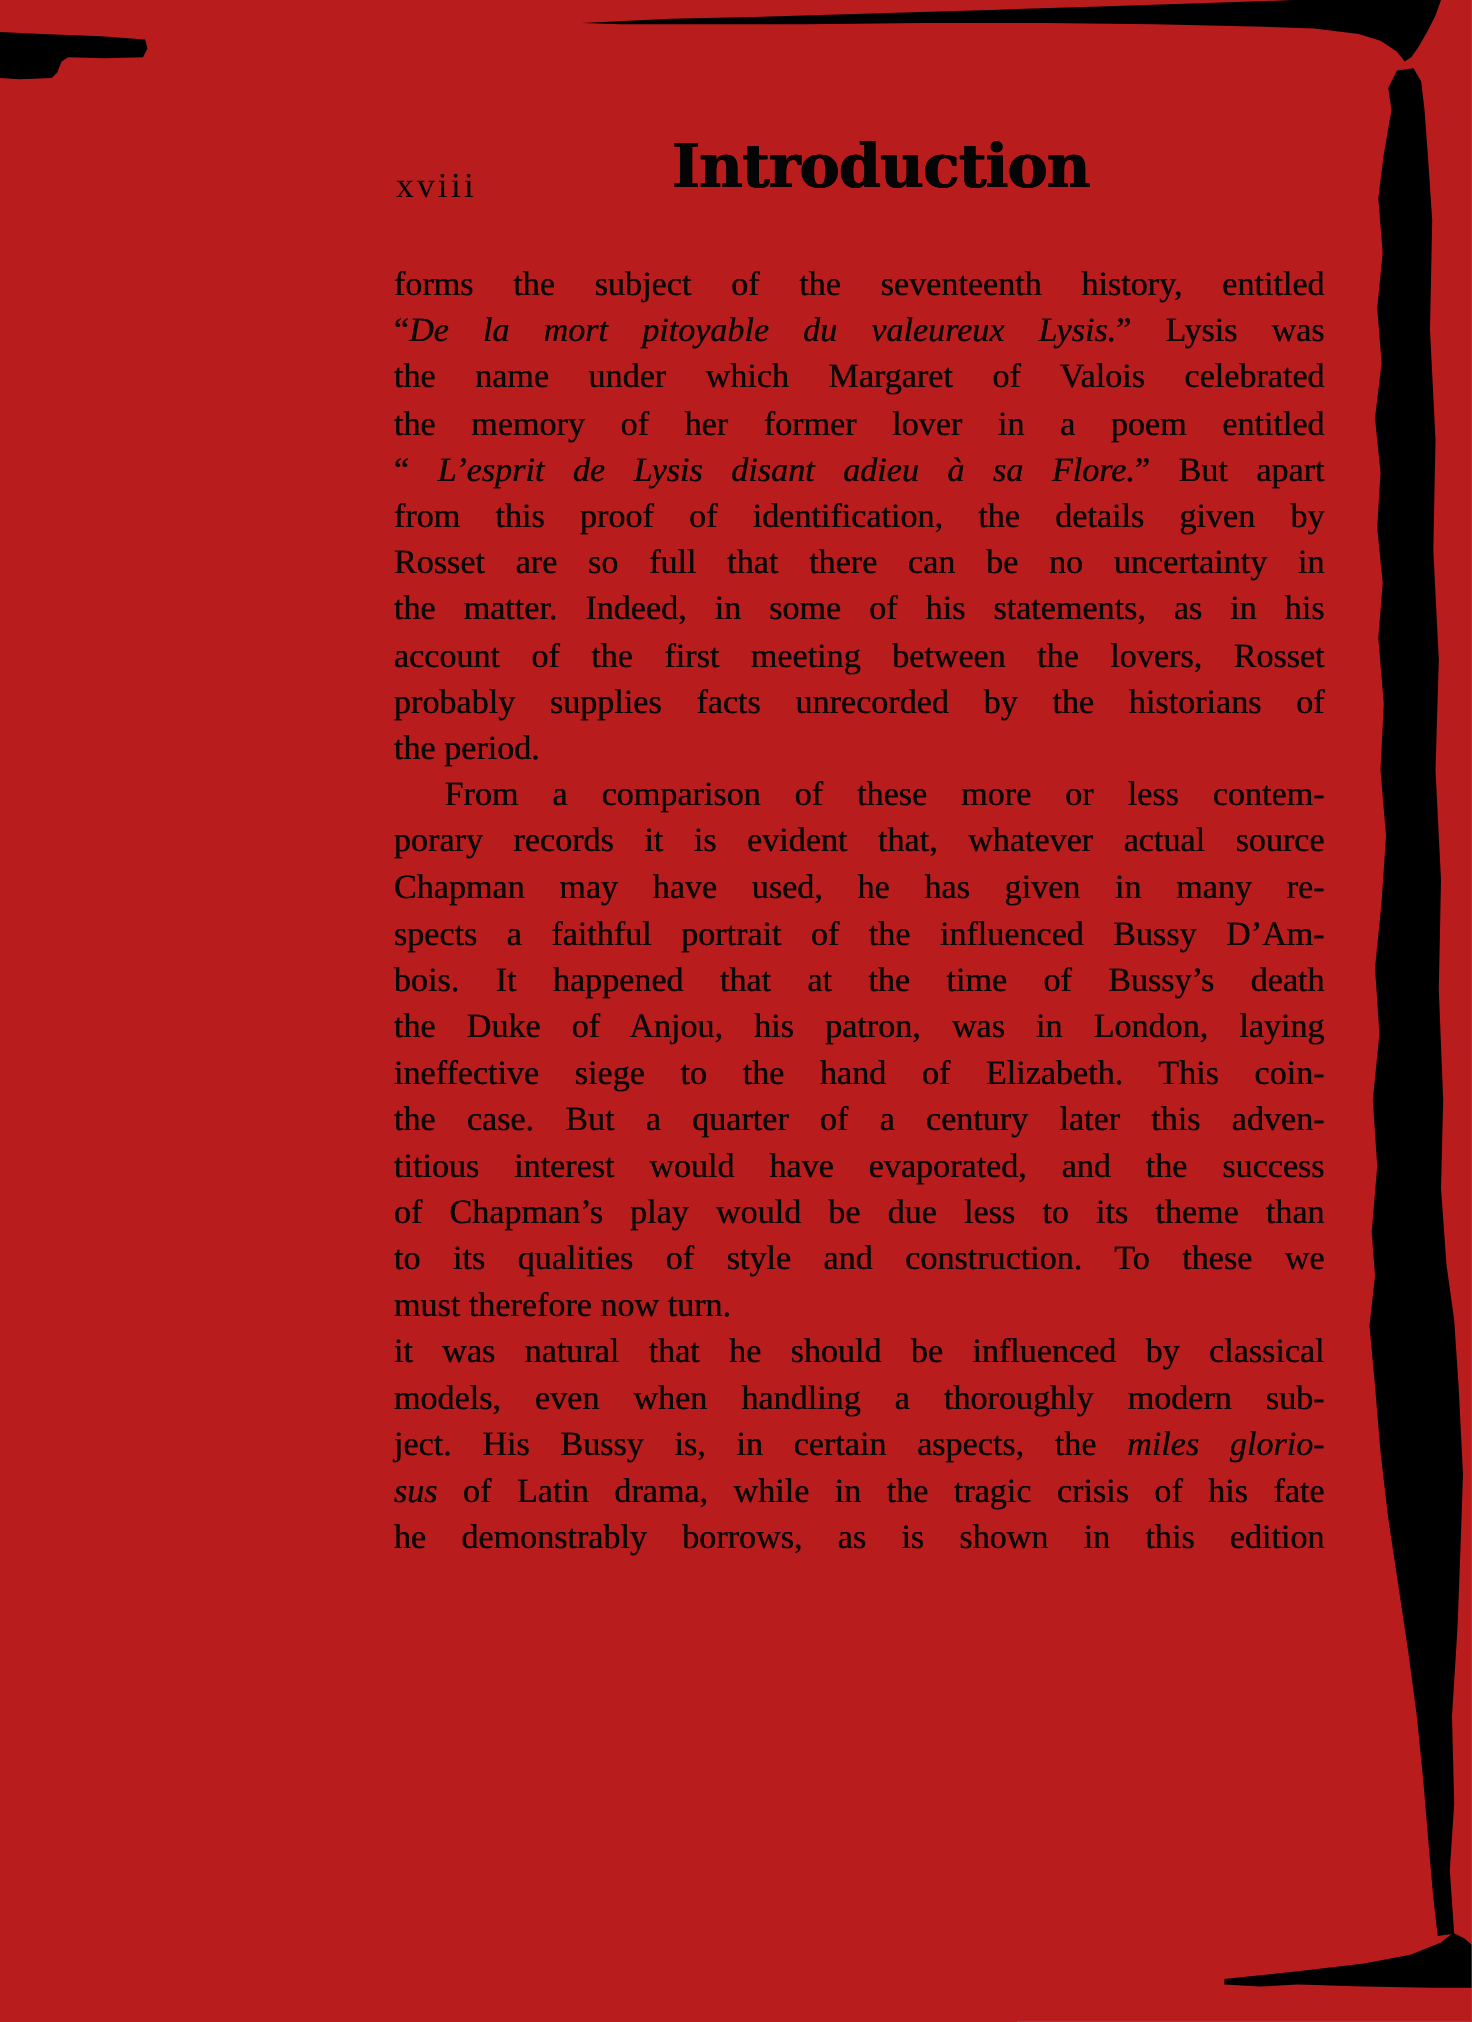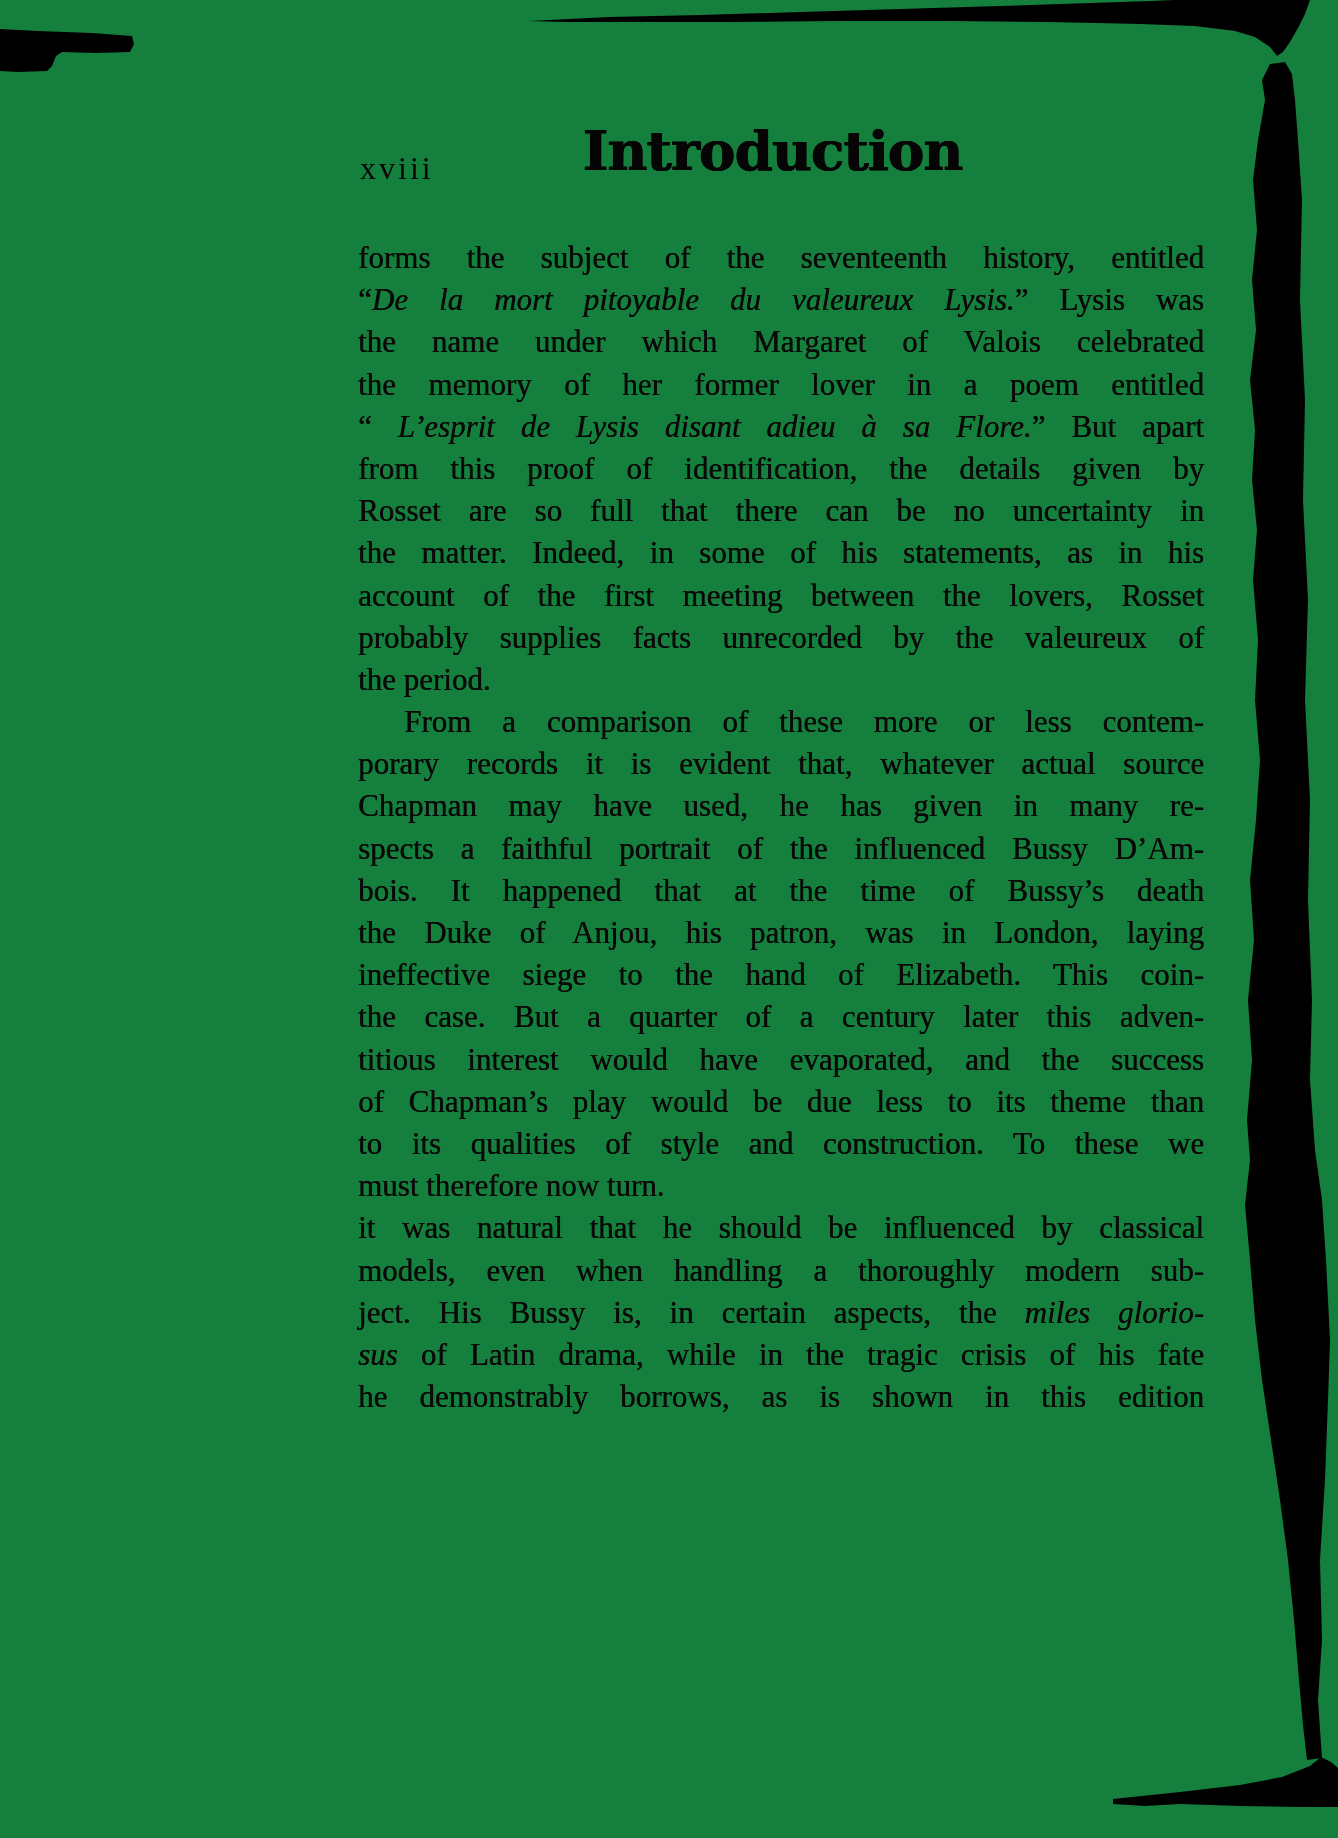--- a/index.html
+++ b/index.html
@@ -1,29 +1,29 @@
 <!DOCTYPE html>
 <html><head>
 <meta charset="utf-8">
 <style>
   html,body{margin:0;padding:0;background:#777;}
   #page{
     position:relative;
     width:1338px;height:1838px;
-    background:#15803d;
+    background:#b91c1c;
     overflow:hidden;
     font-family:"Liberation Serif","DejaVu Serif",serif;
     color:#000;
   }
   #pagenum{
     position:absolute;left:360px;top:150px;
     font-size:32px;letter-spacing:3px;color:#050505;
   }
   #title{
-    position:absolute;left:350px;top:118px;width:845px;
+    position:absolute;left:378px;top:118px;width:845px;
     text-align:center;font-size:55px;font-weight:bold;
     font-family:"DejaVu Serif","Liberation Serif",serif;
     letter-spacing:-1px;color:#050505;
     text-shadow:0.6px 0 0 #000, -0.3px 0 0 #000;
   }
   #textblock{
     position:absolute;left:358px;top:237px;width:846px;
     font-size:31px;color:#0a0908;
   }
   .line{
@@ -49,21 +49,21 @@
   <div id="textblock">
       <div class="line"><span>forms the subject of the seventeenth history, entitled</span></div>
       <div class="line"><span>“</span><span class="it">De la mort pitoyable du valeureux Lysis.</span><span>” Lysis was</span></div>
       <div class="line"><span>the name under which Margaret of Valois celebrated</span></div>
       <div class="line"><span>the memory of her former lover in a poem entitled</span></div>
       <div class="line"><span>“ </span><span class="it">L’esprit de Lysis disant adieu à sa Flore.</span><span>” But apart</span></div>
       <div class="line"><span>from this proof of identification, the details given by</span></div>
       <div class="line"><span>Rosset are so full that there can be no uncertainty in</span></div>
       <div class="line"><span>the matter. Indeed, in some of his statements, as in his</span></div>
       <div class="line"><span>account of the first meeting between the lovers, Rosset</span></div>
-      <div class="line"><span>probably supplies facts unrecorded by the valeureux of</span></div>
+      <div class="line"><span>probably supplies facts unrecorded by the historians of</span></div>
       <div class="line last"><span>the period.</span></div>
       <div class="line indent"><span>From a comparison of these more or less contem-</span></div>
       <div class="line"><span>porary records it is evident that, whatever actual source</span></div>
       <div class="line"><span>Chapman may have used, he has given in many re-</span></div>
       <div class="line"><span>spects a faithful portrait of the influenced Bussy D’Am-</span></div>
       <div class="line"><span>bois. It happened that at the time of Bussy’s death</span></div>
       <div class="line"><span>the Duke of Anjou, his patron, was in London, laying</span></div>
       <div class="line"><span>ineffective siege to the hand of Elizabeth. This coin-</span></div>
       <div class="line"><span>the case. But a quarter of a century later this adven-</span></div>
       <div class="line"><span>titious interest would have evaporated, and the success</span></div>

